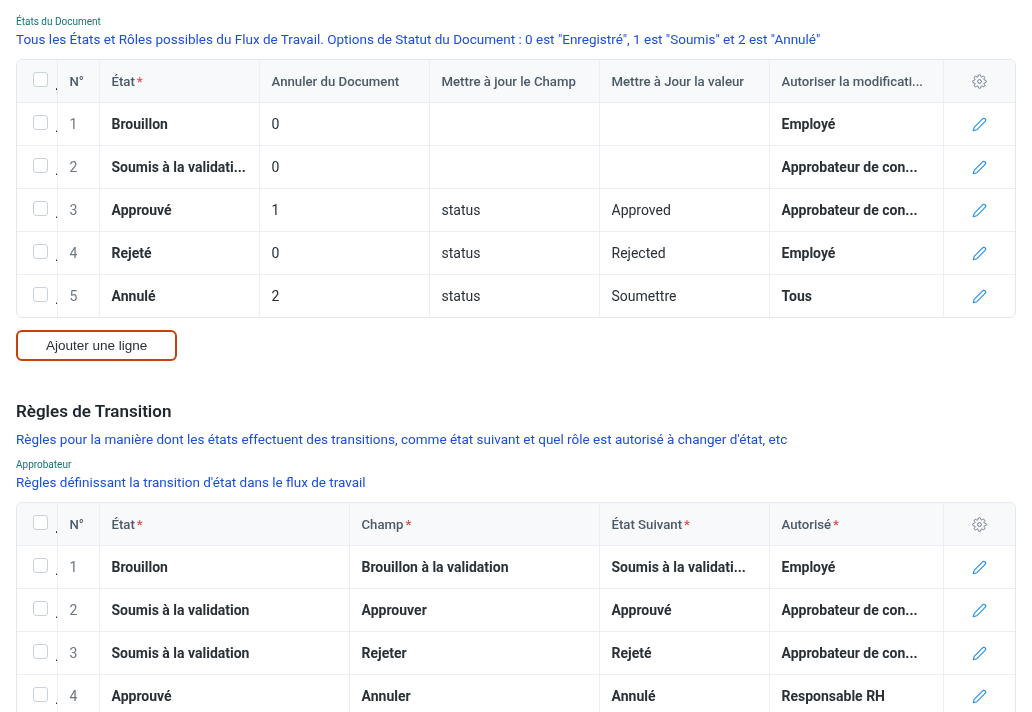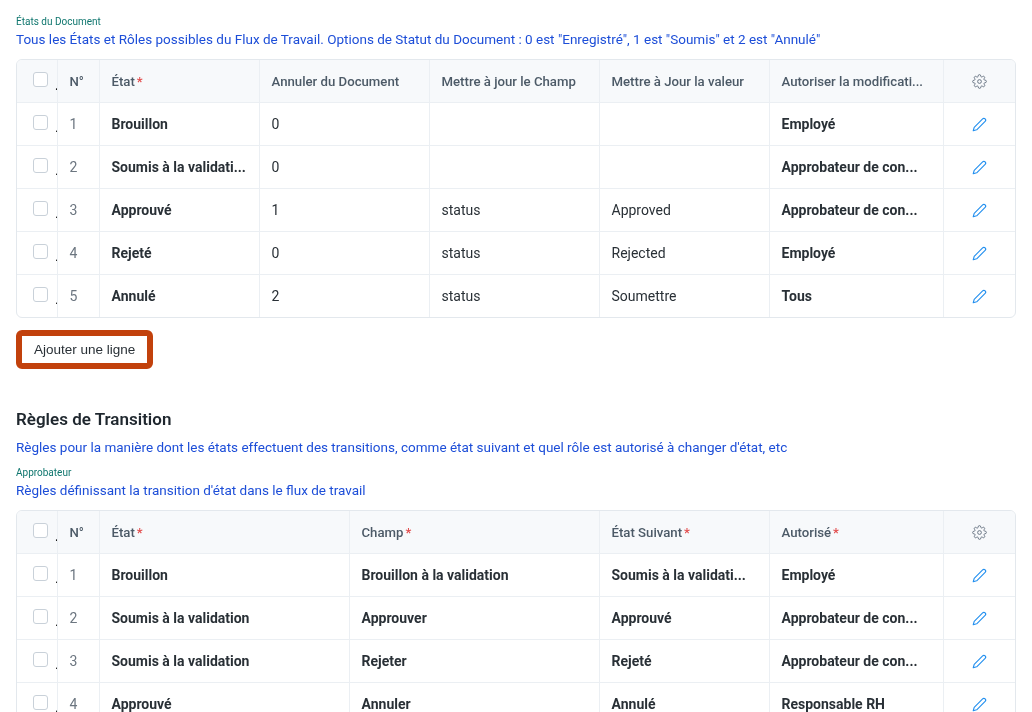--- a/index.html
+++ b/index.html
@@ -72,22 +72,22 @@
   }
   .gear-icon svg, .edit-icon svg {
     width: 15px; height: 15px;
     display: inline-block;
     vertical-align: middle;
   }
   .gear-icon svg { stroke: #6b7785; fill: none; }
   .edit-icon svg { stroke: #2490ef; fill: none; }
   .btn-add {
     display: inline-block;
-    padding: 6px 12px;
-    border: 6px solid #c2410c;
+    padding: 6px 28px;
+    border: 2px solid #c2410c;
     border-radius: 6px;
     background: #fff;
     color: #293036;
     font-size: 13.5px;
     cursor: pointer;
   }
 </style>
 </head>
 <body>
 

